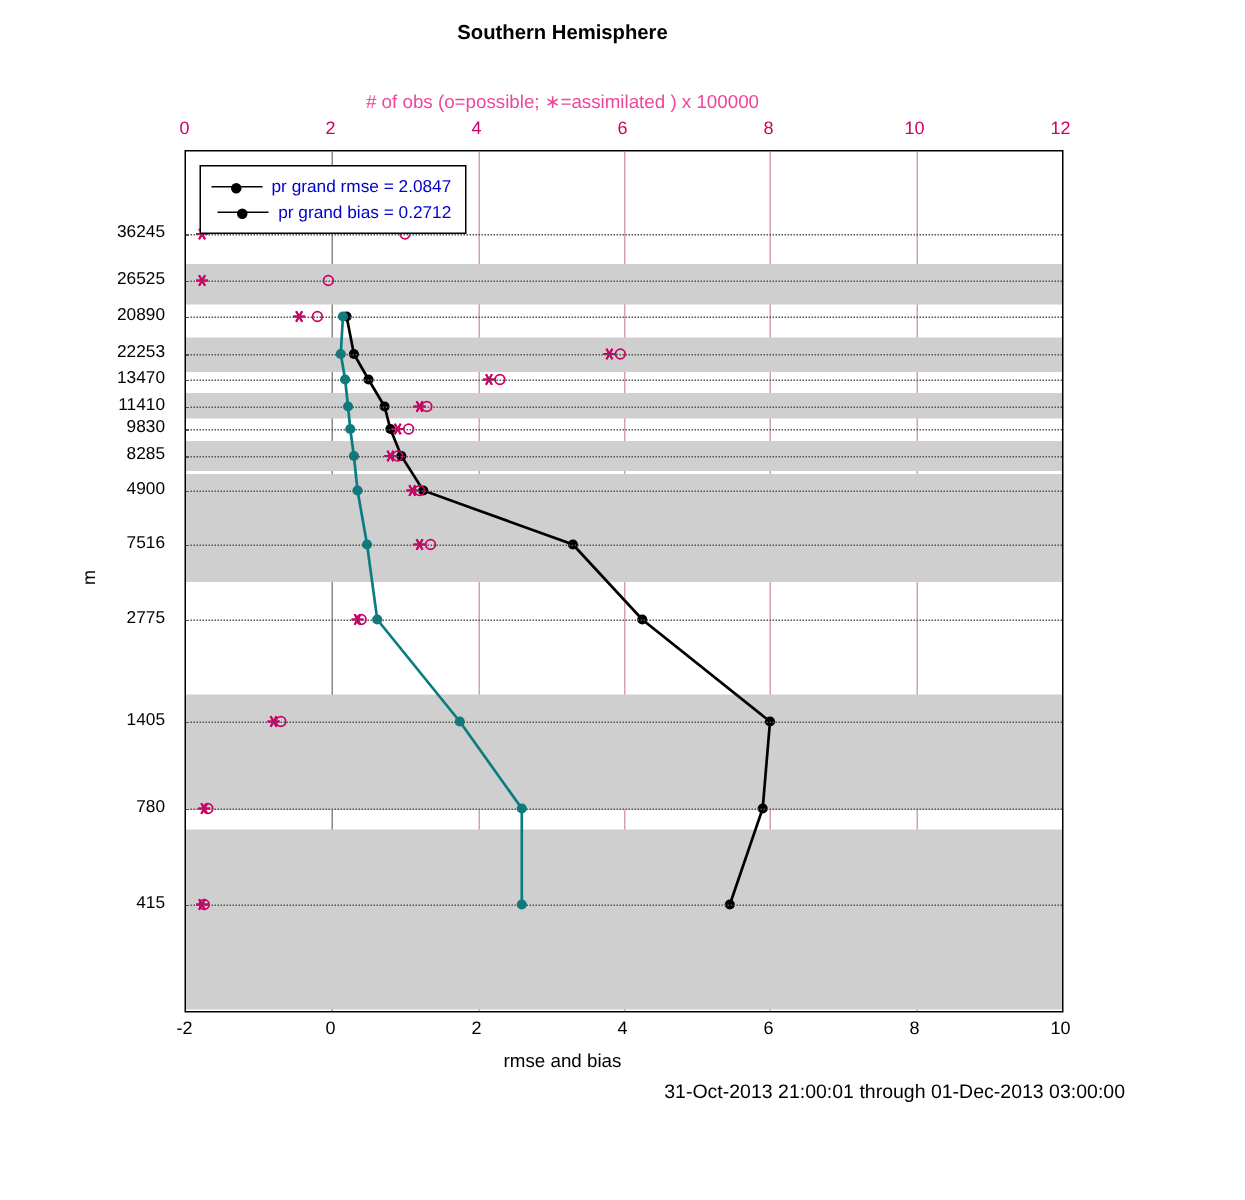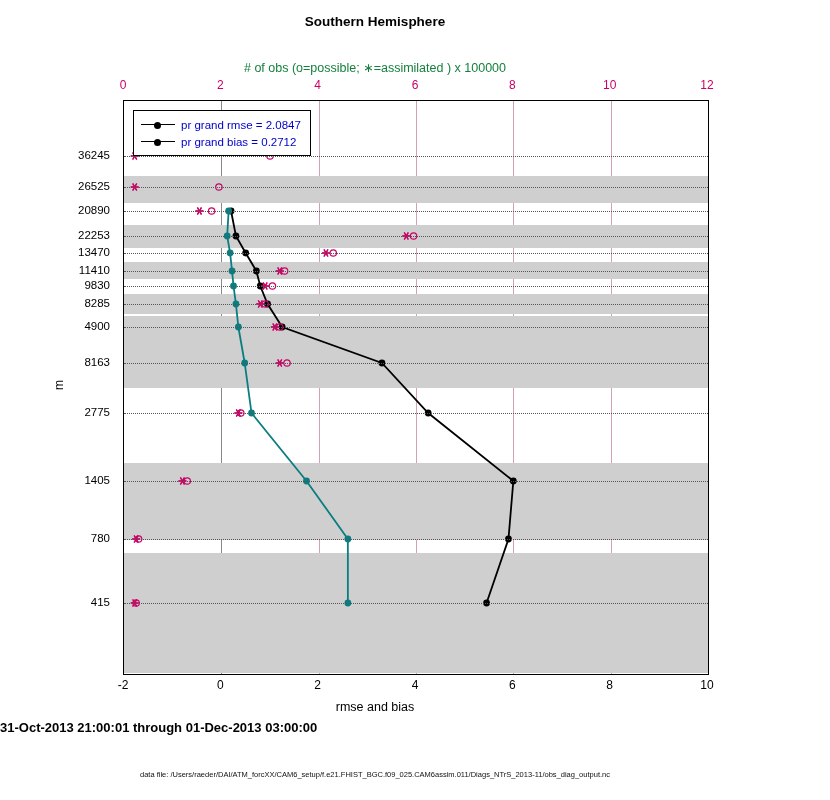--- a/index.html
+++ b/index.html
@@ -10,21 +10,21 @@
     overflow:hidden;
   }
   #stage{position:relative;width:750px;height:800px;}
 
   .ttl{position:absolute;width:100%;text-align:center;font-weight:bold;font-size:13.5px;}
   #title1{top:14px;}
   #title2{top:33px;}
 
   #toptitle{
     position:absolute;top:60px;width:100%;text-align:center;
-    font-size:12.5px;color:#15803d;
+    font-size:12.5px;color:#ec4899;
   }
 
   
   #plot{
     position:absolute;
     left:123px;top:100px;width:586px;height:575px;
     border:1px solid #000;
     box-sizing:border-box;
     background:#fff;
     overflow:hidden;
@@ -50,54 +50,54 @@
 
   #ytitle{
     position:absolute;left:52px;top:385px;font-size:12px;
     transform:rotate(-90deg) translate(-50%,0);transform-origin:left top;
   }
 
   #xtitle{
     position:absolute;top:700px;width:100%;text-align:center;font-size:12.5px;
   }
   #daterange{
-    position:absolute;top:720px;width:100%;text-align:left;font-size:13px;font-weight:bold;
+    position:absolute;top:720px;width:100%;text-align:right;font-size:13px;
   }
   #datafile{
     position:absolute;top:770px;width:100%;text-align:center;font-size:7.5px;color:#111;
   }
 
   
   #legend{
     position:absolute;left:133px;top:110px;
     background:#fff;border:1px solid #000;
     padding:5px 9px 5px 7px;
     font-size:11.5px;
   }
-  .lgrow{display:flex;align-items:center;height:17px;white-space:nowrap;}
+  .lgrow{display:flex;align-items:center;height:17px;white-space:nowrap;justify-content:flex-end;}
   .lgline{display:inline-block;width:34px;height:0;border-top:1.6px solid #000;position:relative;margin-right:6px;}
   .lgline i{position:absolute;left:13px;top:-3.5px;width:7px;height:7px;border-radius:50%;background:#000;}
   .lgtext{color:#0000cc;}
 
   svg{position:absolute;left:0;top:0;overflow:visible;}
 </style>
 </head>
 <body>
 
 <div id="stage">
 
   <div class="ttl" id="title1">Southern Hemisphere</div>
   <div id="toptitle"># of obs (o=possible; ∗=assimilated ) x 100000</div>
 
   <div id="ylabels">
       <div class="ylab" style="top: 502px; right: 8px;">415</div>
       <div class="ylab" style="top: 438px; right: 8px;">780</div>
       <div class="ylab" style="top: 380px; right: 8px;">1405</div>
       <div class="ylab" style="top: 312px; right: 8px;">2775</div>
-      <div class="ylab" style="top: 262px; right: 8px;">8163</div>
+      <div class="ylab" style="top: 262px; right: 8px;">7516</div>
       <div class="ylab" style="top: 226px; right: 8px;">4900</div>
       <div class="ylab" style="top: 203px; right: 8px;">8285</div>
       <div class="ylab" style="top: 185px; right: 8px;">9830</div>
       <div class="ylab" style="top: 170px; right: 8px;">11410</div>
       <div class="ylab" style="top: 152px; right: 8px;">13470</div>
       <div class="ylab" style="top: 135px; right: 8px;">22253</div>
       <div class="ylab" style="top: 110px; right: 8px;">20890</div>
       <div class="ylab" style="top: 86px; right: 8px;">26525</div>
       <div class="ylab" style="top: 55px; right: 8px;">36245</div>
     </div>
@@ -116,21 +116,20 @@
       <div class="xlab" style="left: 194.667px;">2</div>
       <div class="xlab" style="left: 292px;">4</div>
       <div class="xlab" style="left: 389.333px;">6</div>
       <div class="xlab" style="left: 486.667px;">8</div>
       <div class="xlab" style="left: 584px;">10</div>
     </div>
 
   <div id="ytitle">m</div>
   <div id="xtitle">rmse and bias</div>
   <div id="daterange">31-Oct-2013 21:00:01 through 01-Dec-2013 03:00:00</div>
-  <div id="datafile">data file: /Users/raeder/DAI/ATM_forcXX/CAM6_setup/f.e21.FHIST_BGC.f09_025.CAM6assim.011/Diags_NTrS_2013-11/obs_diag_output.nc</div>
 
   <div id="plot">
       <div class="vline" style="left: 486.667px;"></div>
       <div class="vline" style="left: 389.333px;"></div>
       <div class="vline" style="left: 292px;"></div>
       <div class="vline" style="left: 194.667px;"></div>
       <div class="vline zero" style="left: 97.3333px;"></div>
       <div class="band" style="top: 452px; height: 120px; background: rgb(207, 207, 207);"></div>
       <div class="band" style="top: 362px; height: 77px; background: rgb(207, 207, 207);"></div>
       <div class="band" style="top: 247px; height: 40px; background: rgb(207, 207, 207);"></div>

